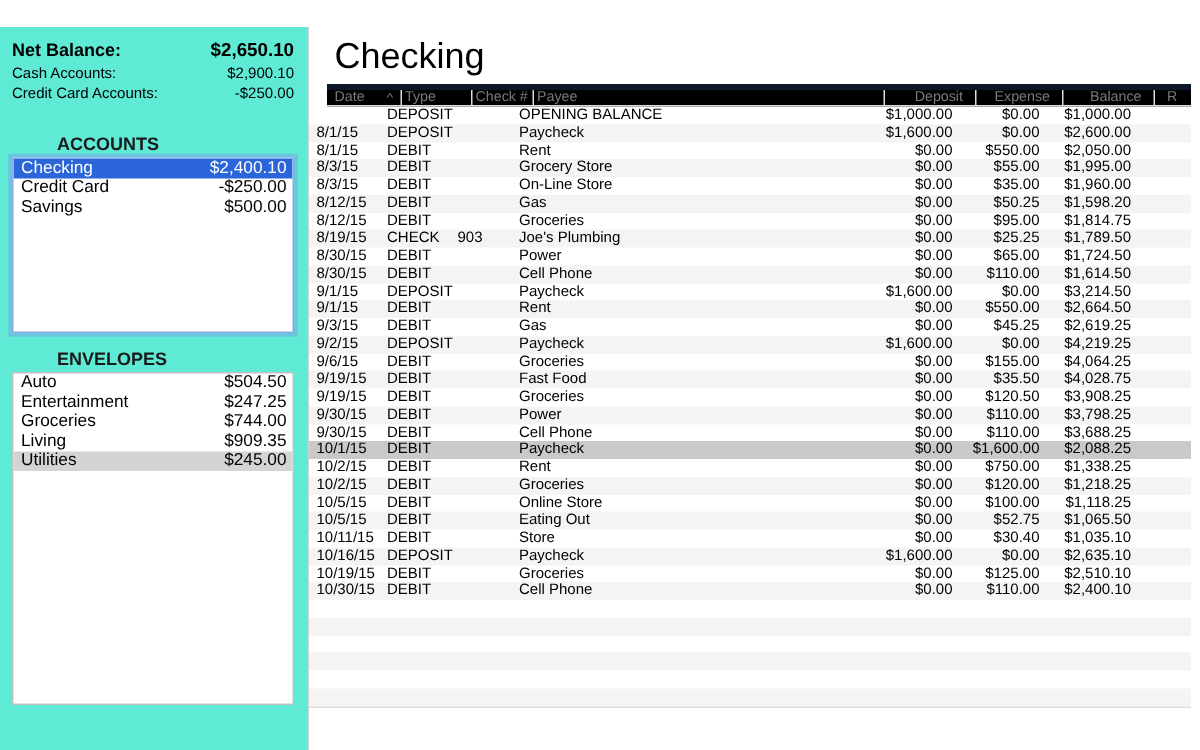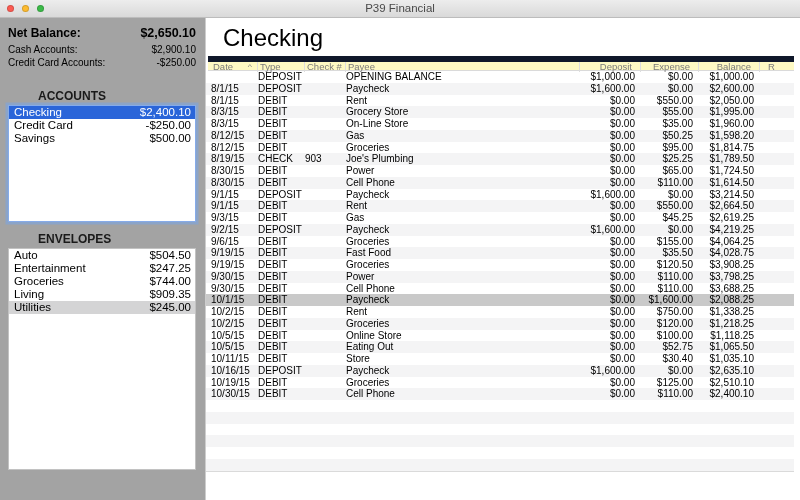--- a/index.html
+++ b/index.html
@@ -8,21 +8,21 @@
   
   .titlebar{position:absolute;top:0;left:0;right:0;height:17px;
     background:linear-gradient(#ededed,#d9d9d9);border-bottom:1px solid #bcbcbc;}
   .titlebar-title{text-align:center;font-size:11.5px;line-height:17px;color:#4a4a4a;}
   .traffic{position:absolute;top:5px;left:7px;display:flex;gap:8px;}
   .light{width:7px;height:7px;border-radius:50%;box-sizing:border-box;border:0.5px solid rgba(0,0,0,0.15);}
   .light.red{background:var(--tl-red);}
   .light.yellow{background:var(--tl-yellow);}
   .light.green{background:var(--tl-green);}
   
-  .sidebar{position:absolute;top:18px;left:0;width:206px;bottom:0;background:#a3a3a3;
+  .sidebar{position:absolute;top:18px;left:0;width:206px;bottom:0;background:#5eead4;
     border-right:1px solid #cdcdcd;box-sizing:border-box;}
   .summary{position:absolute;top:8px;left:8px;right:9px;}
   .summary-row{display:flex;justify-content:space-between;align-items:baseline;
     font-size:10px;color:#000;margin-bottom:2px;}
   .summary-row.primary{font-size:12px;font-weight:bold;margin-bottom:4px;}
   .summary-row.primary .sum-value{font-size:12.5px;}
   .section-label{position:absolute;left:8px;font-size:12px;font-weight:bold;color:#1a1a1a;margin-left:30px;}
   .accounts-label{top:71px;}
   .envelopes-label{top:214px;}
   .listbox{position:absolute;left:8px;width:188px;background:#fff;box-sizing:border-box;overflow:hidden;}
@@ -30,23 +30,23 @@
     box-shadow:0 0 0 2.5px rgba(120,165,232,0.55);}
   .envelopes-box{top:230px;height:222px;border:1px solid #c2c2c2;}
   .list-row{display:flex;justify-content:space-between;height:13px;line-height:13px;
     font-size:11.5px;color:#000;padding:0 4px 0 5px;}
   .list-row.selected-blue{background:var(--accent);color:#fff;}
   .list-row.selected-gray{background:#d4d4d5;}
   
   .main{position:absolute;top:18px;left:206px;right:0;bottom:0;background:#fff;}
   .main-title{position:absolute;top:6px;left:17px;font-size:24px;font-weight:400;color:#000;}
   .grid-cols{display:grid;grid-template-columns:50px 47px 41px 234px 61px 58px 61px 36px;}
-  .thead{position:absolute;top:38px;left:2px;right:6px;height:15px;box-sizing:border-box;
-    border-top:6px solid #0f172a;border-bottom:1px solid #dadada;
-    font-size:9.5px;color:#7a7a7a;align-items:center;background:#fef9c3;}
+  .thead{position:absolute;top:38px;left:12px;right:6px;height:15px;box-sizing:border-box;
+    border-top:4px solid #0f172a;border-bottom:1px solid #dadada;
+    font-size:9.5px;color:#7a7a7a;align-items:center;background:#000000;}
   .hcell{padding:0 2px;border-right:1px solid #ddd;height:10px;line-height:10px;
     overflow:hidden;white-space:nowrap;}
   .hcell:last-child{border-right:none;}
   .hcell.date{display:flex;justify-content:space-between;padding-left:5px;padding-right:5px;}
   .hcell.num{text-align:right;padding-right:8px;}
   .hcell.r{padding-left:8px;}
   .sort{color:#888;font-size:9px;transform:scaleY(0.8);display:inline-block;}
   .tbody{position:absolute;top:53px;left:0;right:6px;height:400px;overflow:hidden;
     border-bottom:1px solid #dadada;}
   .trow{height:11.75px;line-height:11.9px;font-size:10px;color:#000;}
@@ -56,28 +56,20 @@
   .c.date{padding-left:5px;}
   .c.type,.c.check,.c.payee{padding-left:2px;}
   .c.amt{text-align:right;padding-right:4px;}
   .c.r{padding-left:9px;}
 </style>
 </head>
 <body>
 
 <div class="window">
 
-  <div class="titlebar">
-    <div class="traffic">
-      <span class="light red"></span>
-      <span class="light yellow"></span>
-      <span class="light green"></span>
-    </div>
-    <div class="titlebar-title">P39 Financial</div>
-  </div>
 
   <div class="sidebar">
     <div class="summary">
       <div class="summary-row primary">
         <span>Net Balance:</span>
         <span class="sum-value">$2,650.10</span>
       </div>
       <div class="summary-row">
         <span>Cash Accounts:</span>
         <span>$2,900.10</span>

